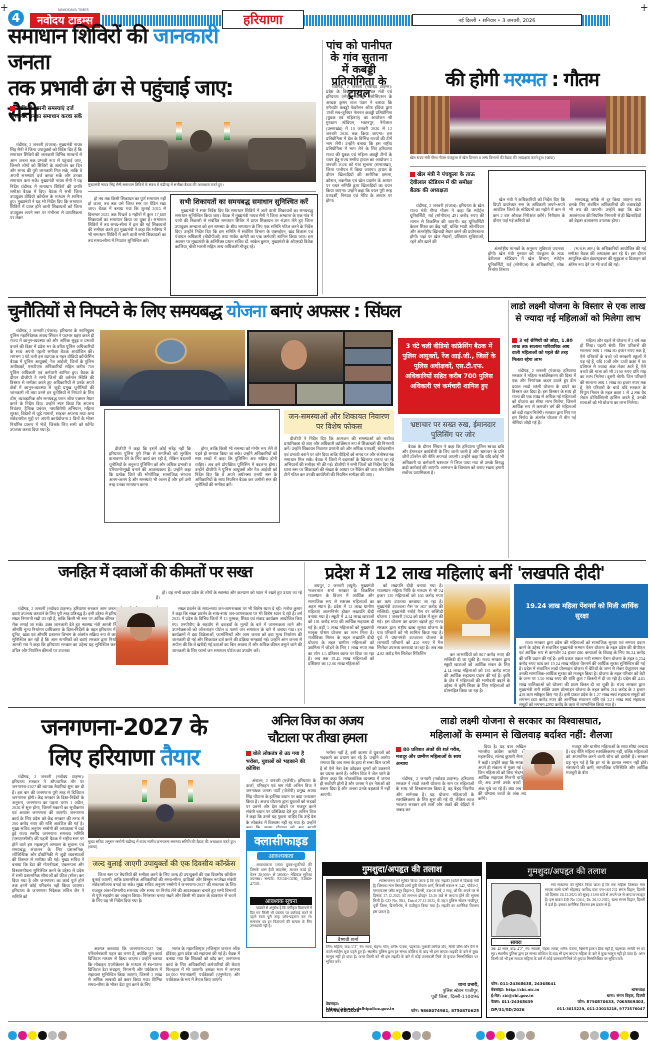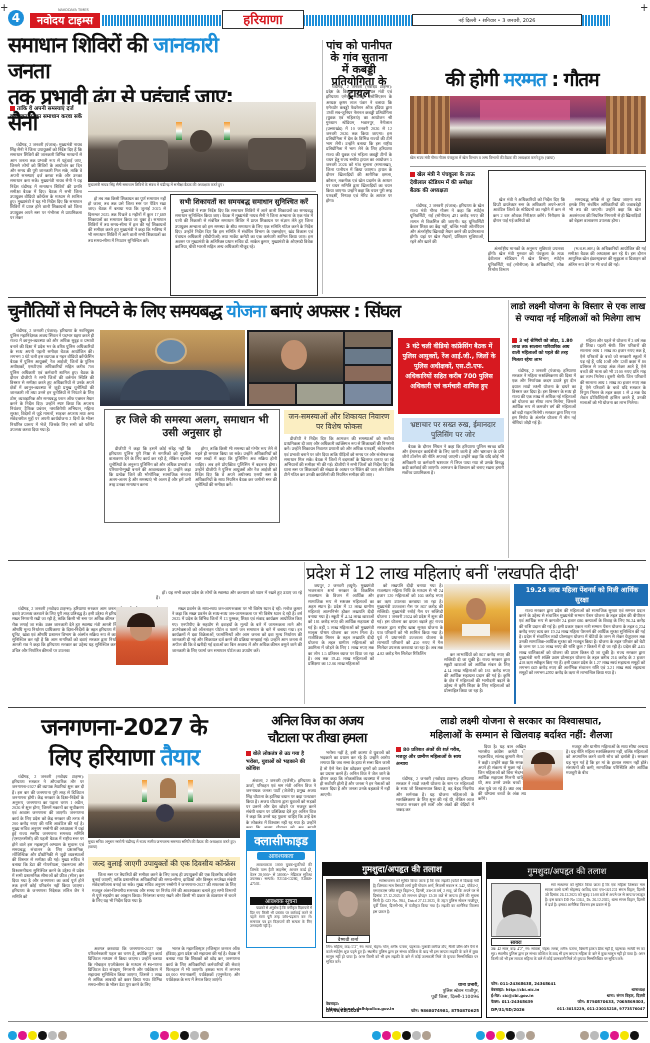--- a/index.html
+++ b/index.html
@@ -25,21 +25,21 @@
   <div class="abs" style="left:0;top:2px;font-size:10px;color:#333">+</div>
   <div class="abs" style="left:8px;top:10px;width:16px;height:16px;border-radius:50%;background:#1d8fd9;color:#fff;font-size:12px;font-weight:bold;text-align:center;line-height:16px;">4</div>
   <div class="abs" style="left:58px;top:8px;font-size:3.5px;color:#555">NAVODAYA TIMES</div>
   <div class="abs" style="left:30px;top:13px;width:70px;height:15px;background:#d71920;color:#fff;font-size:11px;font-weight:bold;line-height:15px;text-align:center;">नवोदय टाइम्स</div>
   <div class="abs" style="left:102px;top:15px;width:508px;height:11px;background:repeating-linear-gradient(90deg,#1d8fd9 0 2px,#fff 2px 3px);"></div>
   <div class="abs" style="left:222px;top:10px;width:82px;height:19px;background:#fff;border:1px solid #333;color:#d71920;font-size:13px;font-weight:bold;text-align:center;line-height:18px;">हरियाणा</div>
   <div class="abs" style="left:412px;top:14px;width:170px;height:12px;background:#fff;border:1px solid #333;font-size:5px;line-height:11px;text-align:center;color:#222;">नई दिल्ली • शनिवार • 3 जनवरी, 2026</div>
   <div class="abs" style="left:640px;top:2px;font-size:10px;color:#333">+</div>
 </div>
 
-<div class="abs hl-black" style="left:8px;top:32px;width:250px;font-size:21px;line-height:26px;">
+<div class="abs hl-black" style="left:8px;top:23px;width:250px;font-size:21px;line-height:26px;">
   <span>समाधान शिविरों की </span><span class="blue">जानकारी</span><span> जनता</span><br>
   <span>तक प्रभावी ढंग से पहुंचाई जाए: सैनी</span>
 </div>
 <div class="abs kicker" style="left:10px;top:104px;width:72px;font-size:5.5px;line-height:8px;">ताकि वे अपनी समस्याएं दर्ज करवाकर उनका समाधान करवा सकें</div>
 <div class="abs txt" style="left:10px;top:142px;width:72px;height:150px;">
     <p>चंडीगढ़, 2 जनवरी (पंजाब): मुख्यमंत्री नायब सिंह सैनी ने जिला उपायुक्तों को निर्देश दिए हैं कि समाधान शिविरों की जानकारी विभिन्न माध्यमों से आम जनता तक प्रभावी रूप से पहुंचाई जाए, जिससे लोगों को शिविरों के आयोजन का दिन और समय की पूरी जानकारी मिल सके, ताकि वे अपनी समस्याएं दर्ज करवा सकें और उनका समाधान करा सकें। मुख्यमंत्री नायब सैनी ने यह निर्देश चंडीगढ़ में समाधान शिविरों की प्रगति समीक्षा बैठक में दिए। बैठक में सभी जिला उपायुक्त वीडियो कॉन्फ्रेंस के माध्यम से शामिल हुए। मुख्यमंत्री ने यह भी निर्देश दिए कि समाधान शिविरों में प्राप्त होने वाली शिकायतों को जिला उपायुक्त अपने स्तर पर गंभीरता से प्राथमिकता पर लेकर</p>
   </div>
 <div class="abs photo" style="left:88px;top:102px;width:228px;height:80px;background:linear-gradient(180deg,#e8e4dc 0,#d8d0c0 40%,#5a5048 60%,#3a3430 100%);">
   <div class="abs" style="left:88px;top:20px;width:6px;height:18px;background:linear-gradient(#f39c32,#fff,#2a8a3a)"></div>
   <div class="abs" style="left:136px;top:20px;width:6px;height:18px;background:linear-gradient(#f39c32,#fff,#2a8a3a)"></div>
@@ -112,21 +112,20 @@
   <div class="abs" style="left:34px;top:10px;width:26px;height:30px;border-radius:50%;background:#c09070"></div>
   <div class="abs" style="left:98px;top:2px;width:46px;height:15px;background:#7a6a5a"></div>
   <div class="abs" style="left:98px;top:19px;width:46px;height:15px;background:#6a7a8a"></div>
   <div class="abs" style="left:98px;top:36px;width:46px;height:15px;background:#8a6a5a"></div>
   <div class="abs" style="left:2px;top:54px;width:46px;height:20px;background:#8a7060"></div>
   <div class="abs" style="left:50px;top:54px;width:46px;height:20px;background:#a0a090"></div>
   <div class="abs" style="left:98px;top:54px;width:46px;height:20px;background:#7a8aa0"></div>
 </div>
 <div class="abs" style="left:398px;top:338px;width:102px;height:76px;background:#d71920;color:#fff;font-size:6.3px;line-height:10px;text-align:center;padding:3px 4px;font-weight:bold;">3 घंटे चली वीडियो कांफ्रेंसिंग बैठक में पुलिस आयुक्तों, रेंज आई.जी., जिलों के पुलिस अधीक्षकों, एस.टी.एफ. अधिकारियों सहित करीब 700 पुलिस अधिकारी एवं कर्मचारी शामिल हुए</div>
 <div class="abs box" style="left:104px;top:409px;width:176px;height:114px;border:1.5px solid #666;">
-  <div style="font-size:10.5px;line-height:13px;font-weight:bold;text-align:center;padding:3px 6px 2px;color:#222;">हर जिले की समस्या अलग, समाधान भी उसी अनुसार हो</div>
   <div class="abs txt" style="left:4px;top:36px;width:82px;height:74px;">
       <p>डीजीपी ने कहा कि इसमें कोई संदेह नहीं कि हरियाणा पुलिस पूरी निष्ठा से नागरिकों को सुरक्षित वातावरण देने के लिए कार्य कर रही है, लेकिन बदलती चुनौतियों के अनुरूप पुलिसिंग को और अधिक प्रभावी व परिणामोन्मुखी बनाने की आवश्यकता है। उन्होंने कहा कि प्रत्येक जिले की भौगोलिक, सामाजिक संरचना अलग-अलग है और समस्याएं भी अलग हैं और हमें उसी तरह उनका समाधान करना</p>
     </div>
   <div class="abs txt" style="left:90px;top:36px;width:82px;height:74px;">
       <p>होगा, ताकि किसी भी समस्या को गंभीर रूप लेने से पहले ही समाप्त किया जा सके। उन्होंने अधिकारियों को स्पष्ट शब्दों में कहा कि पुलिसिंग अब सक्रिय होनी चाहिए। अब इसे प्रोएक्टिव पुलिसिंग में बदलना होगा। उन्होंने डीजीपी ने पुलिस आयुक्तों और रेंज आईजी को निर्देश दिए कि वे अपने अधीनस्थ एसपी स्तर के अधिकारियों के साथ नियमित बैठक कर जमीनी स्तर की चुनौतियों की समीक्षा करें।</p>
     </div>
 </div>
 <div class="abs" style="left:284px;top:410px;width:110px;height:112px;">
   <div style="background:#fbeec2;font-size:7.5px;line-height:10px;text-align:center;padding:2px;color:#333;">जन-समस्याओं और शिकायत निवारण पर विशेष फोकस</div>
   <div class="txt" style="margin-top:2px;height:88px;">
@@ -149,53 +148,53 @@
 <div class="abs txt" style="left:512px;top:368px;width:64px;height:190px;">
     <p>चंडीगढ़, 2 जनवरी (पंजाब): हरियाणा सरकार ने महिला सशक्तिकरण की दिशा में एक और निर्णायक कदम उठाते हुए दीन दयाल लाडो लक्ष्मी योजना के दायरे का विस्तार कर दिया है। इस विस्तार के साथ ही राज्य की एक लाख से अधिक नई महिलाओं को योजना का सीधा लाभ मिलेगा, जिससे आर्थिक रूप से कमजोर वर्ग की महिलाओं को बड़ी राहत मिलेगी। सरकार द्वारा लिए गए इस निर्णय के अंतर्गत योजना में तीन नई श्रेणियां जोड़ी गई हैं।</p>
   </div>
 <div class="abs txt" style="left:580px;top:338px;width:66px;height:220px;">
     <p>महिला और पहले से योजना में 3 वर्ष तक हो लिया। पहली श्रेणी: जिन परिवारों की सालाना आय 1 लाख 80 हजार रुपए तक है, ऐसे परिवारों के बच्चे जो सरकारी स्कूलों में पढ़ रहे हैं, यदि 10वीं और 12वीं कक्षा में 80 प्रतिशत से ज्यादा अंक लेकर आते हैं, ऐसे बच्चों की माता को भी 2100 रुपए प्रति माह का लाभ मिलेगा। दूसरी श्रेणी: जिन परिवारों की सालाना आय 1 लाख 80 हजार रुपए तक है, ऐसे परिवारों के बच्चे यदि सरकार के निपुण मिशन के तहत कक्षा 1 से 4 तक ग्रेड लेवल प्रोफिशिएंसी हासिल करते हैं, उनकी माताओं को भी योजना का लाभ मिलेगा।</p>
   </div>
 
 <div class="abs rule" style="left:8px;top:560px;width:638px;background:#444"></div>
 
 <div class="abs hl-black" style="left:10px;top:562px;width:290px;font-size:15.5px;line-height:21px;text-align:center;">
-  <br>
+  <span>जनहित में दवाओं की कीमतों पर सख्त</span><br>
 </div>
 <div class="abs txt" style="left:12px;top:606px;width:146px;height:98px;">
     <p>चंडीगढ़, 2 जनवरी (नवोदय टाइम्स): हरियाणा सरकार आम जनता को सस्ती और गुणवत्तापूर्ण दवाएं उपलब्ध करवाने के लिए पूरी तरह प्रतिबद्ध है। इसी उद्देश्य से हरियाणा में दवाओं की कीमतों पर सख्त निगरानी रखी जा रही है, ताकि किसी भी स्तर पर अधिक कीमत वसूलने की प्रवृत्ति पर प्रभावी रोक लगाई जा सके। उक्त जानकारी देते हुए स्वास्थ्य मंत्री आरती सिंह राव ने बताया कि राष्ट्रीय औषधि मूल्य निर्धारण प्राधिकरण के दिशा-निर्देशों के तहत हरियाणा में प्राइस मॉनिटरिंग एंड रिसोर्स यूनिट, खाद्य एवं औषधि प्रशासन विभाग के अंतर्गत सक्रिय रूप से कार्य कर रही है। यह इकाई यह सुनिश्चित कर रही है कि आम नागरिकों को दवाएं सरकार द्वारा निर्धारित दरों पर ही उपलब्ध हों। आरती राव ने कहा कि हरियाणा सरकार का उद्देश्य यह सुनिश्चित करना है कि प्रत्येक नागरिक को उचित और निर्धारित कीमतों पर उपलब्ध</p>
   </div>
 <div class="abs" style="left:116px;top:607px;width:52px;height:58px;background:linear-gradient(180deg,#e6e2de 0,#e0d8d0 30%,#d85a30 60%,#c84a28 100%);overflow:hidden;">
   <div class="abs" style="left:14px;top:10px;width:22px;height:24px;border-radius:50%;background:#c49070"></div>
   <div class="abs" style="left:11px;top:6px;width:28px;height:14px;border-radius:14px 14px 0 0;background:#2a1a14"></div>
 </div>
 <div class="abs txt" style="left:156px;top:590px;width:146px;height:16px;">
     <p>हों। यह सभी कदम प्रदेश के लोगों के स्वास्थ्य और कल्याण को ध्यान में रखते हुए उठाए जा रहे हैं।</p>
   </div>
 <div class="abs txt" style="left:172px;top:606px;width:130px;height:98px;">
     <p>सख्त प्रवर्तन के साथ-साथ जन-जागरूकता पर भी विशेष ध्यान दे रही: मनोज कुमार ने कहा कि सख्त प्रवर्तन के साथ-साथ जन-जागरूकता पर भी विशेष ध्यान दे रही है। वर्ष 2025 में प्रदेश के विभिन्न जिलों में 13 पुस्तक, शिक्षा एवं संवाद कार्यक्रम आयोजित किए गए। एनपीपीए के सहयोग से दवाइयों के मूल्यों के बारे में जागरूकता लाने और उपभोक्ताओं को ऑनलाइन पोर्टल व फार्मा जन समाधान के बारे में बताया गया। इन कार्यक्रमों में दवा विक्रेताओं, फार्मासिस्टों और आम जनता को दवा मूल्य निर्धारण की जानकारी दी गई और शिकायत दर्ज करने की प्रक्रिया समझाई गई। उन्होंने आम जनता से अपील की कि वे खरीदी गई दवाओं का बिल अवश्य लें और अधिक कीमत वसूले जाने की जानकारी के लिए फार्मा जन समाधान पोर्टल का उपयोग करें।</p>
   </div>
 
 <div class="abs" style="left:304px;top:562px;width:1px;height:142px;background:#bbb"></div>
-<div class="abs hl-black" style="left:306px;top:562px;width:342px;font-size:17px;line-height:22px;font-weight:normal;letter-spacing:-.5px;white-space:nowrap;">प्रदेश में 12 लाख महिलाएं बनीं 'लखपति दीदी'</div>
+<div class="abs hl-black" style="left:306px;top:562px;width:342px;font-size:17px;line-height:22px;font-weight:bold;letter-spacing:-.5px;white-space:nowrap;padding-left:19px;">प्रदेश में 12 लाख महिलाएं बनीं 'लखपति दीदी'</div>
 <div class="abs txt" style="left:308px;top:583px;width:66px;height:122px;">
     <p>जयपुर, 2 जनवरी (ब्यूरो): मुख्यमंत्री भजनलाल शर्मा सरकार के विकसित राजस्थान के विजन में आर्थिक और सामाजिक रूप से सशक्त महिलाओं का अहम स्थान है। प्रदेश में 12 लाख ग्रामीण महिलाएं आत्मनिर्भर होकर लखपति दीदी बनाया गया है। स्कूटी में 4.14 लाख छात्राओं को 181 करोड़ रुपए की आर्थिक सहायता दी गई है। वहीं, 5 लाख महिलाओं को मुख्यमंत्री मातृत्व पोषण योजना का लाभ मिला है। राजीविका मिशन के तहत लखपति दीदी योजना के तहत ग्रामीण महिलाओं को उद्यमिता में जोड़ने के लिए 1 लाख रुपए तक का लोन 1.5 प्रतिशत ब्याज पर दिया जा रहा है। अब तक 19.45 लाख महिलाओं को प्रशिक्षण का 12.06 लाख महिलाओं</p>
   </div>
 <div class="abs txt" style="left:377px;top:583px;width:66px;height:122px;">
     <p>को लखपति दीदी बनाया गया है। राजस्थान महिला निधि के माध्यम से भी 24 हजार 120 महिलाओं को 166 करोड़ रुपए का ऋण उपलब्ध करवाया जा रहा है। मुख्यमंत्री उज्ज्वला गैस पर 867 करोड़ की सब्सिडी: मुख्यमंत्री रसोई गैस पर सब्सिडी योजना 1 जनवरी 2024 को प्रदेश में शुरू की गई। इस योजना का दायरा बढ़ाते हुए राज्य सरकार द्वारा राष्ट्रीय खाद्य सुरक्षा योजना के पात्र परिवारों को भी शामिल किया गया है। पूर्व में प्रधानमंत्री उज्ज्वला योजना के लाभार्थी परिवारों को 450 रुपए में गैस सिलेंडर उपलब्ध करवाया जा रहा है। अब तक 4.82 करोड़ गैस सिलेंडर रिफिलिंग</p>
   </div>
 <div class="abs" style="left:444px;top:584px;width:66px;height:66px;background:linear-gradient(180deg,#f0ece6 0,#e8b040 40%,#d89030 70%,#f0ece6 100%);overflow:hidden;">
   <div class="abs" style="left:22px;top:14px;width:20px;height:22px;border-radius:50%;background:#b8805a"></div>
   <div class="abs" style="left:18px;top:40px;width:28px;height:12px;background:#f4f0e8"></div>
 </div>
 <div class="abs txt" style="left:444px;top:652px;width:66px;height:54px;">
     <p>कर लाभार्थियों को 867 करोड़ रुपए की सब्सिडी दी जा चुकी है। राज्य सरकार द्वारा स्कूटी छात्राओं को आर्थिक संबल के लिए 4.14 लाख महिलाओं को 181 करोड़ रुपए की आर्थिक सहायता प्रदान की गई है। कृषि के क्षेत्र में महिलाओं की भागीदारी बढ़ाने के उद्देश्य से कृषि शिक्षा के लिए महिलाओं को प्रोत्साहित किया जा रहा है।</p>
   </div>
 <div class="abs" style="left:514px;top:584px;width:134px;height:120px;border-left:2px solid #1f6fb5;">
-  <div style="background:#1f6fb5;color:#fff;font-size:6.5px;line-height:10px;text-align:center;padding:1px 2px;font-weight:bold;">19.24 लाख महिला पेंशनर्स को मिली आर्थिक सुरक्षा</div>
+  <div style="background:#1f6fb5;color:#fff;font-size:6.5px;line-height:10px;text-align:center;padding:17px 2px;font-weight:bold;">19.24 लाख महिला पेंशनर्स को मिली आर्थिक सुरक्षा</div>
   <div class="txt" style="padding:2px 3px;height:104px;">
       <p>राज्य सरकार द्वारा प्रदेश की महिलाओं को सामाजिक सुरक्षा एवं सम्मान प्रदान करने के उद्देश्य से संचालित मुख्यमंत्री सम्मान पेंशन योजना के तहत प्रदेश की बीपीएल एवं आर्थिक रूप से कमजोर 24 हजार 686 कन्याओं के विवाह के लिए 96.24 करोड़ की राशि प्रदान की गई है। इसी प्रकार एकल नारी सम्मान पेंशन योजना के तहत 6,234 करोड़ रुपए व्यय कर 19.24 लाख महिला पेंशनर्स की आर्थिक सुरक्षा सुनिश्चित की गई है। प्रदेश में संचालित लाडो प्रोत्साहन योजना में बेटियों के जन्म से लेकर ग्रेजुएशन तक उनकी सामाजिक-आर्थिक सुरक्षा को मजबूत किया है। योजना के तहत परिवार को बेटी के जन्म पर 1.50 लाख रुपए की राशि कुल 7 किश्तों में दी जा रही है। प्रदेश की 4.65 लाख बालिकाओं को योजना की प्रथम किश्त दी जा चुकी है। राज्य सरकार द्वारा मुख्यमंत्री नारी शक्ति उद्यम प्रोत्साहन योजना के तहत करीब 216 करोड़ के 2 हजार 418 ऋण स्वीकृत किए गए हैं। इसी प्रकार प्रदेश के 1.27 लाख स्वयं सहायता समूहों को लगभग 669 करोड़ रुपए की आरंभिक संचालन राशि एवं 3.21 लाख स्वयं सहायता समूहों को लगभग 4992 करोड़ के ऋण से लाभान्वित किया गया है।</p>
     </div>
 </div>
 
 <div class="abs rule" style="left:8px;top:707px;width:638px;background:#444"></div>
 
 <div class="abs hl-black" style="left:14px;top:712px;width:220px;font-size:23px;line-height:30px;text-align:center;font-weight:bold;">
   <span>जनगणना-2027 के</span><br>
   <span>लिए हरियाणा </span><span class="blue">तैयार</span>

